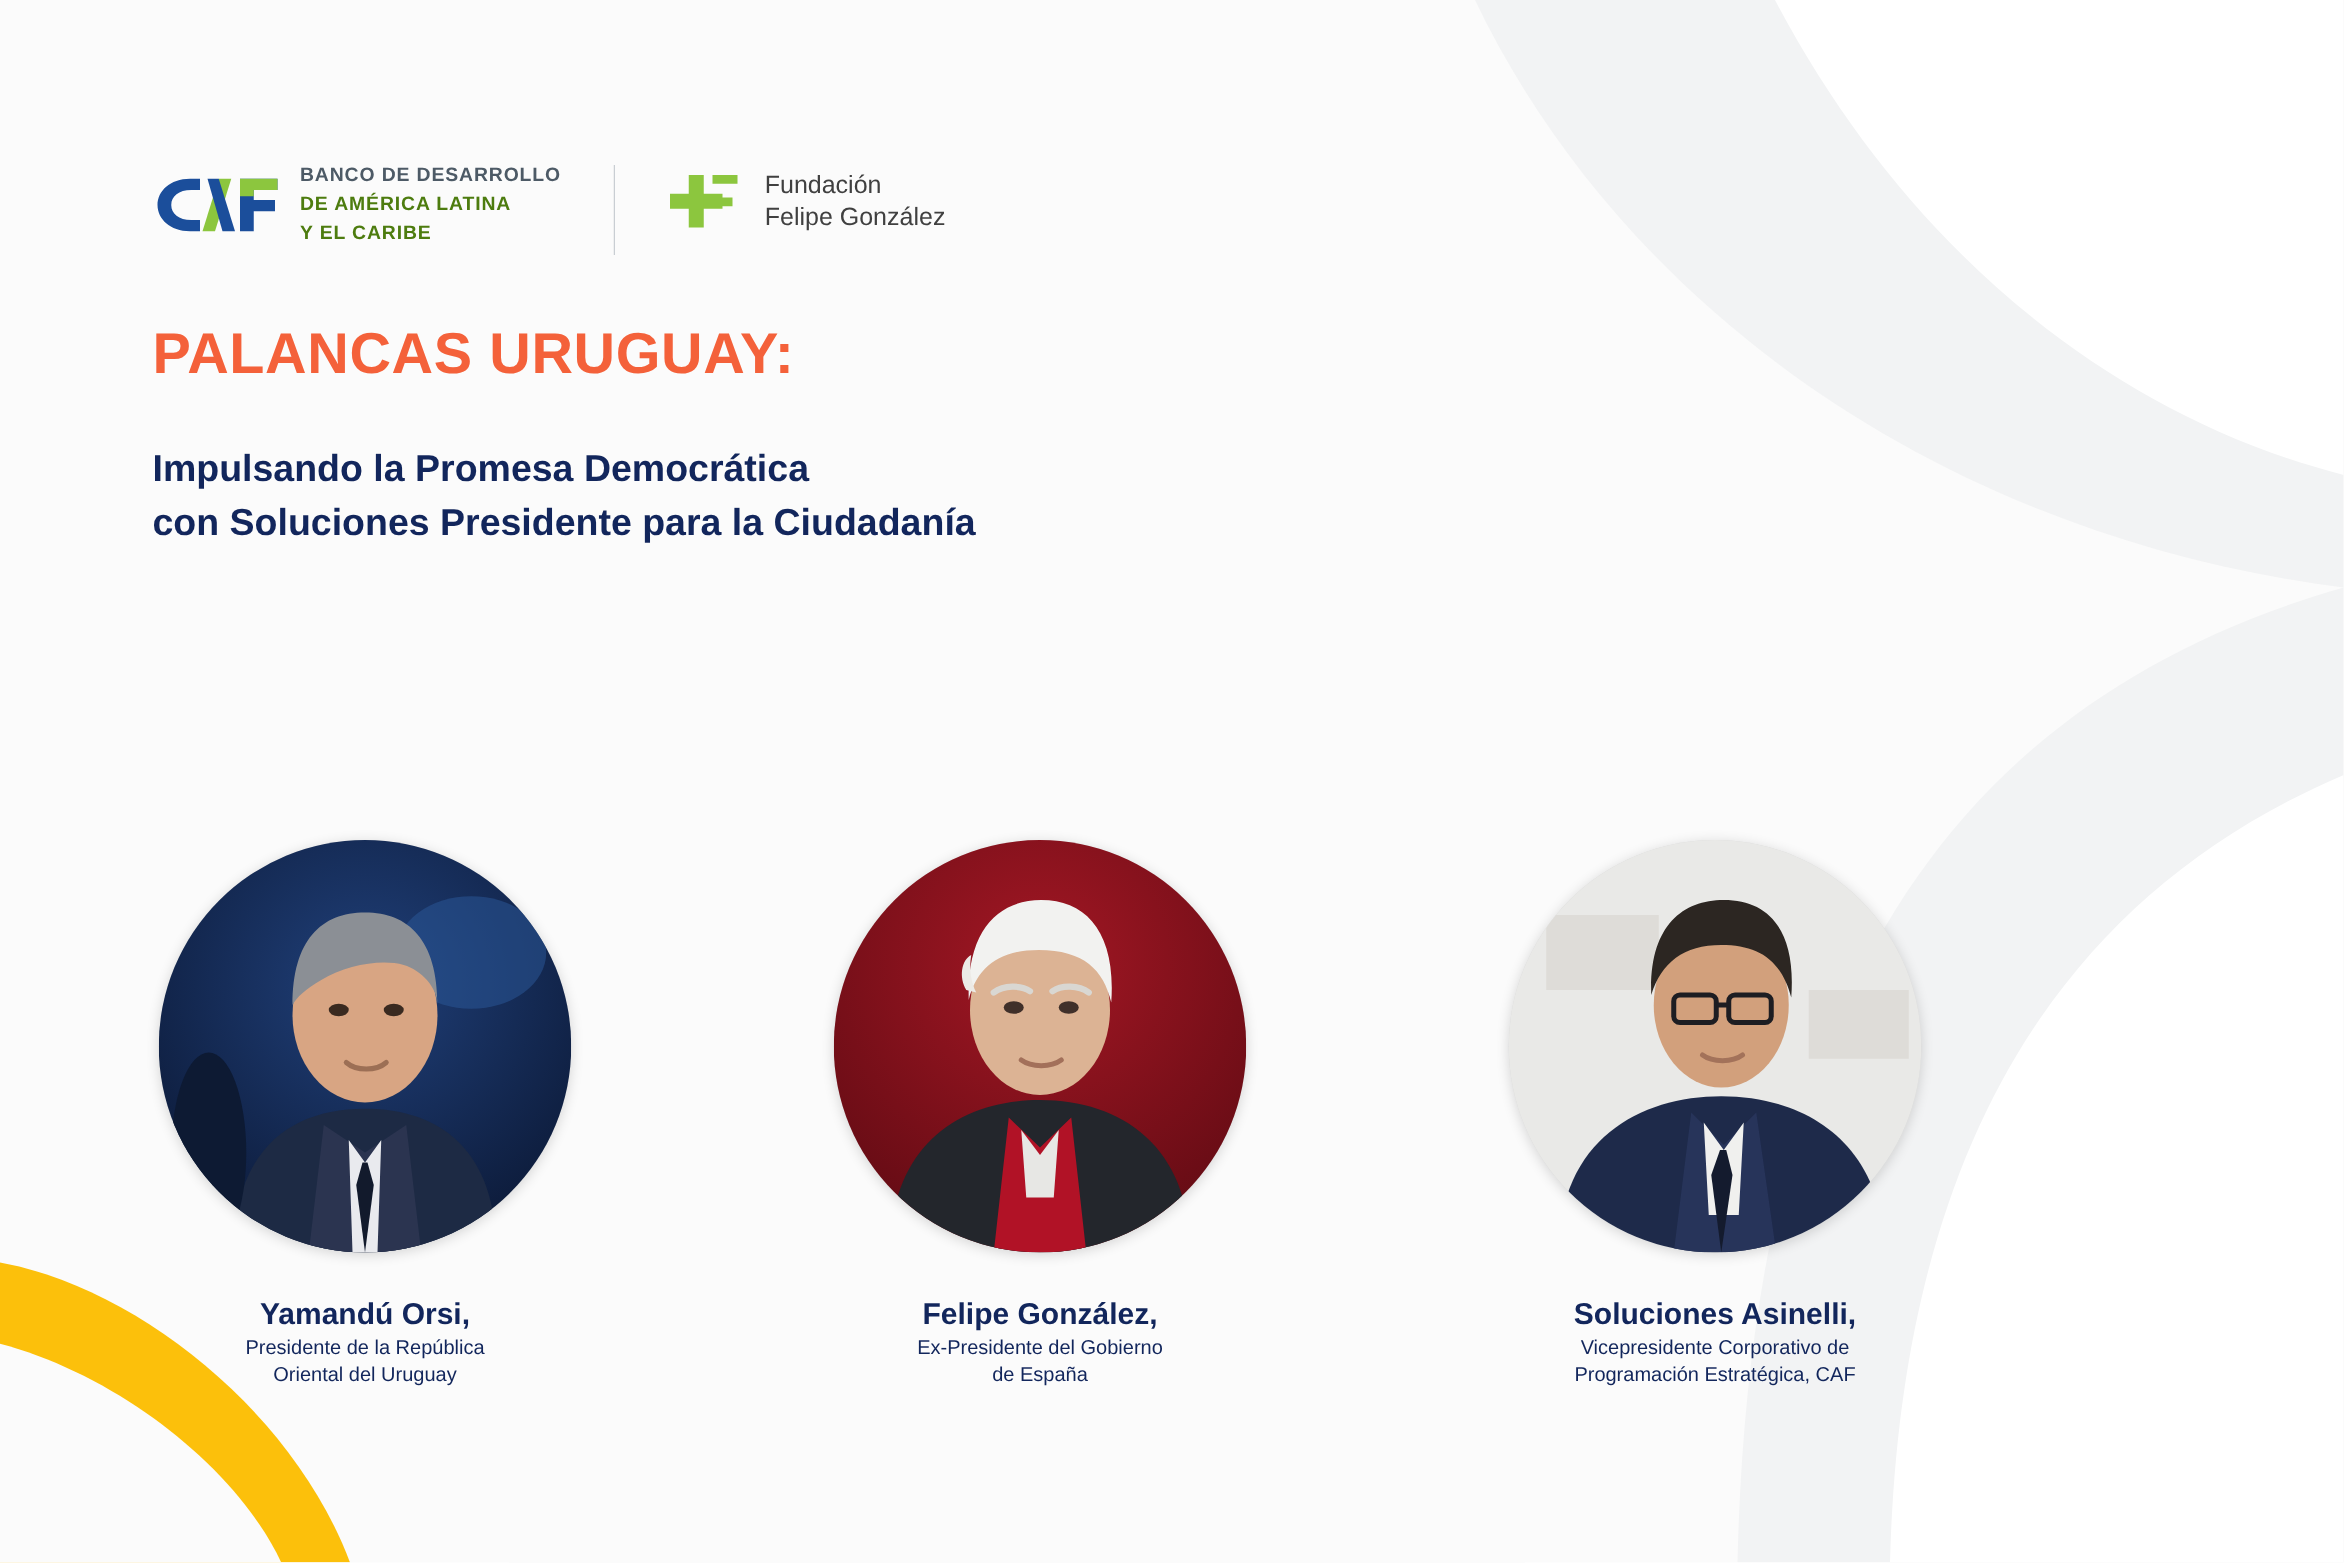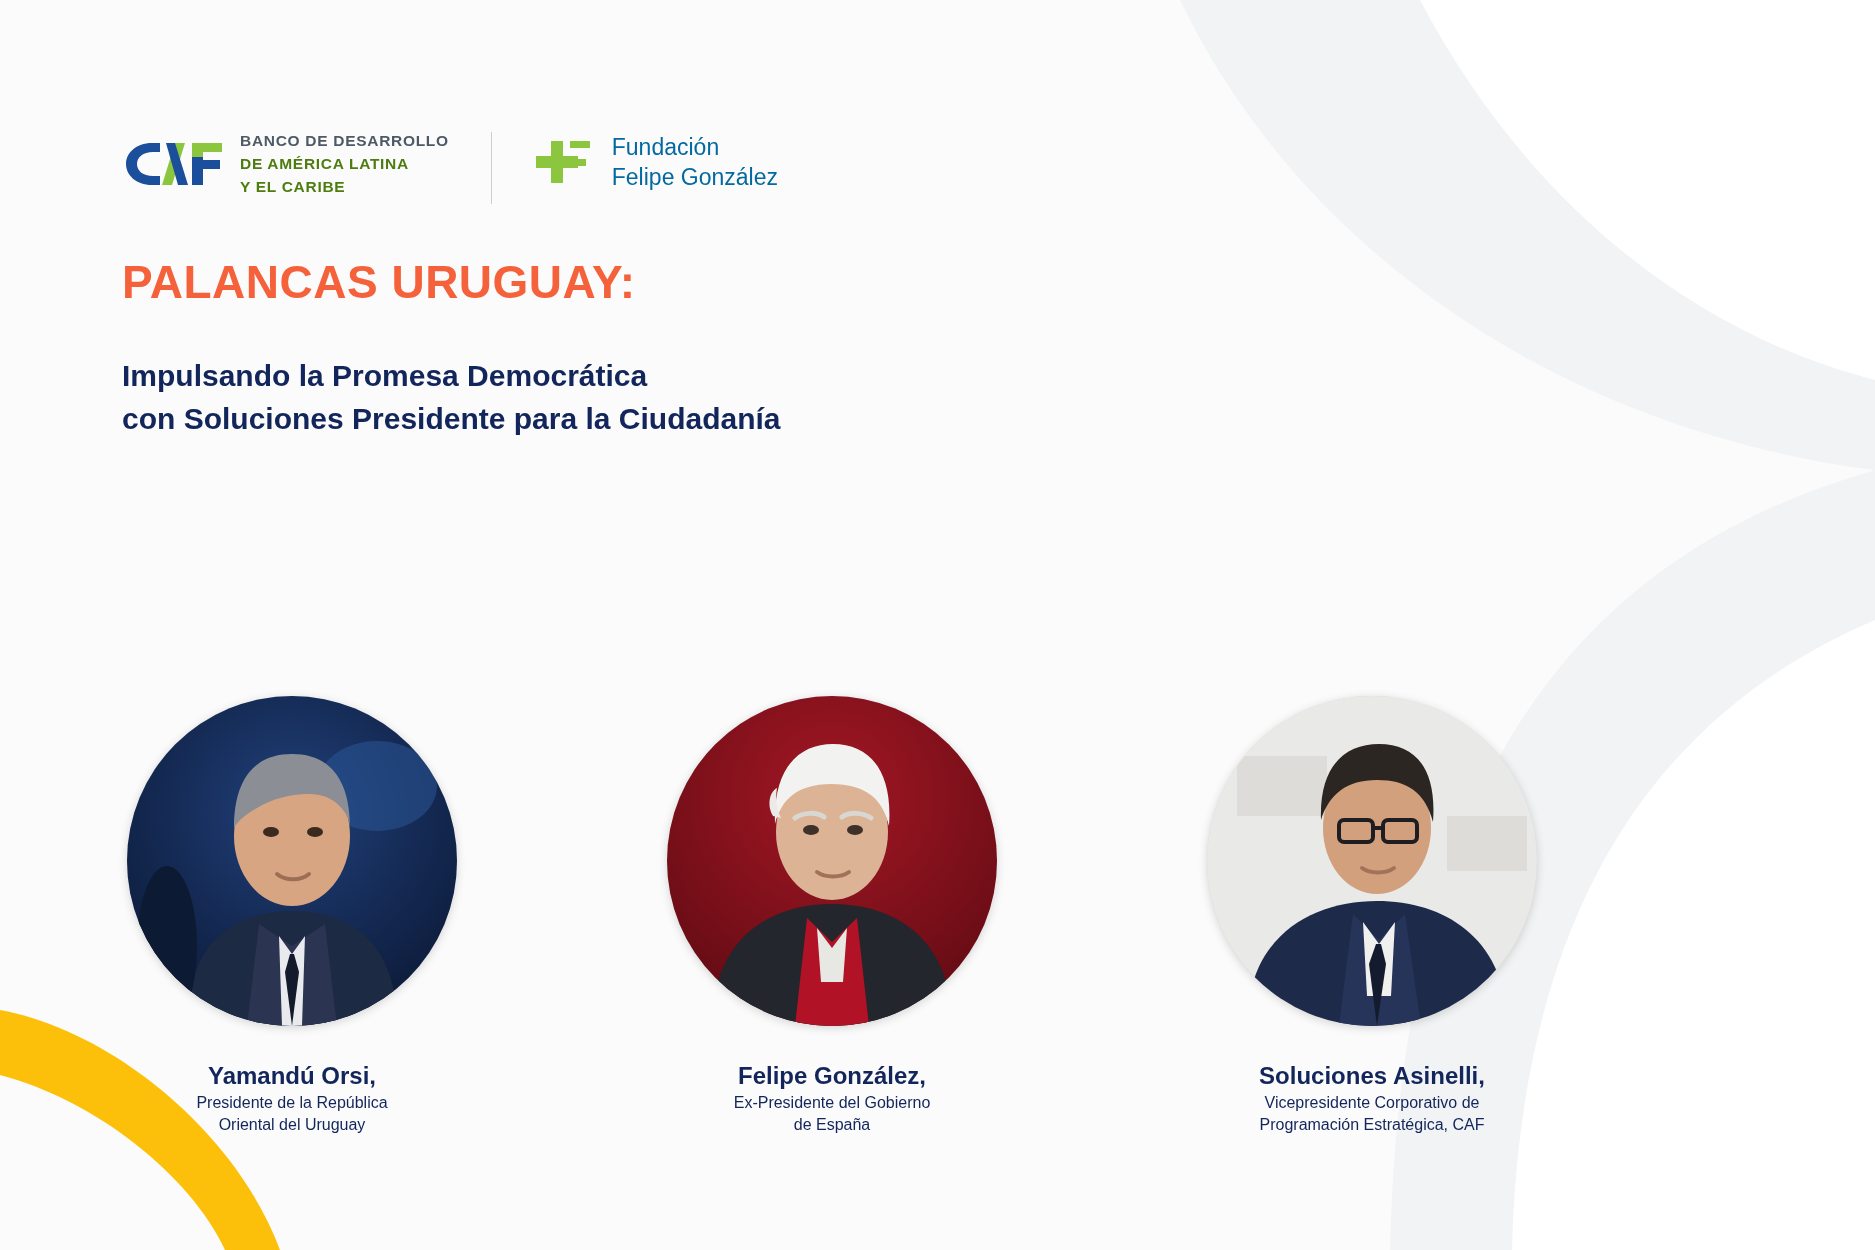--- a/index.html
+++ b/index.html
@@ -58,22 +58,22 @@
   .caf-text span.first { color: #4d5a66; font-weight: bold; }
   .divider {
     width: 1px;
     height: 72px;
     background: #c9ced3;
     margin: 0 42px;
   }
   .ffg-logo { display: flex; align-items: center; gap: 20px; }
   .ffg-mark { width: 58px; height: 58px; display: block; }
   .ffg-text {
-    font-size: 23px;
-    color: #0369a1;
+    font-size: 20px;
+    color: #404040;
     line-height: 1.32;
     white-space: nowrap;
   }
 
   
   .title-main {
     position: absolute;
     top: 258px;
     left: 122px;
     font-size: 46px;
@@ -99,21 +99,21 @@
     font-size: 30px;
     color: #12265c;
     line-height: 1.78;
     font-weight: 400;
   }
   .meta div { white-space: nowrap; }
 
   
   .speakers {
     position: absolute;
-    top: 696px;
+    top: 672px;
     left: 122px;
     width: 1560px;
     display: flex;
     justify-content: flex-start;
     gap: 200px;
   }
   .speaker {
     width: 340px;
     display: flex;
     flex-direction: column;

